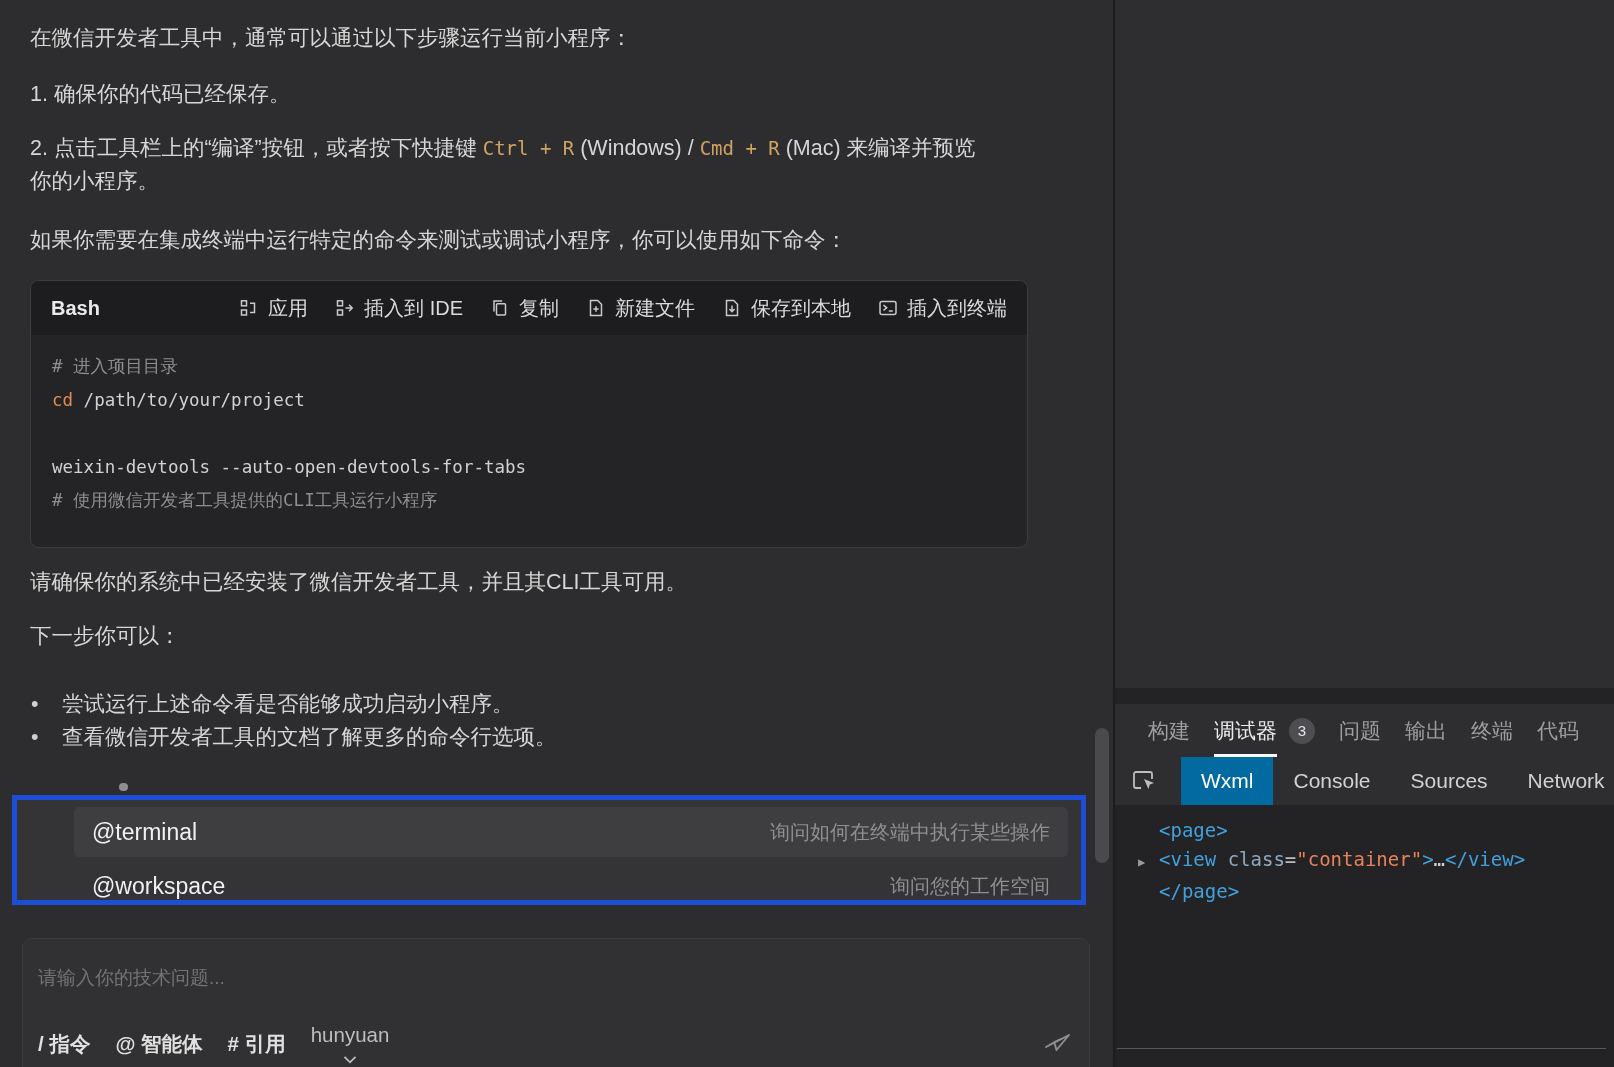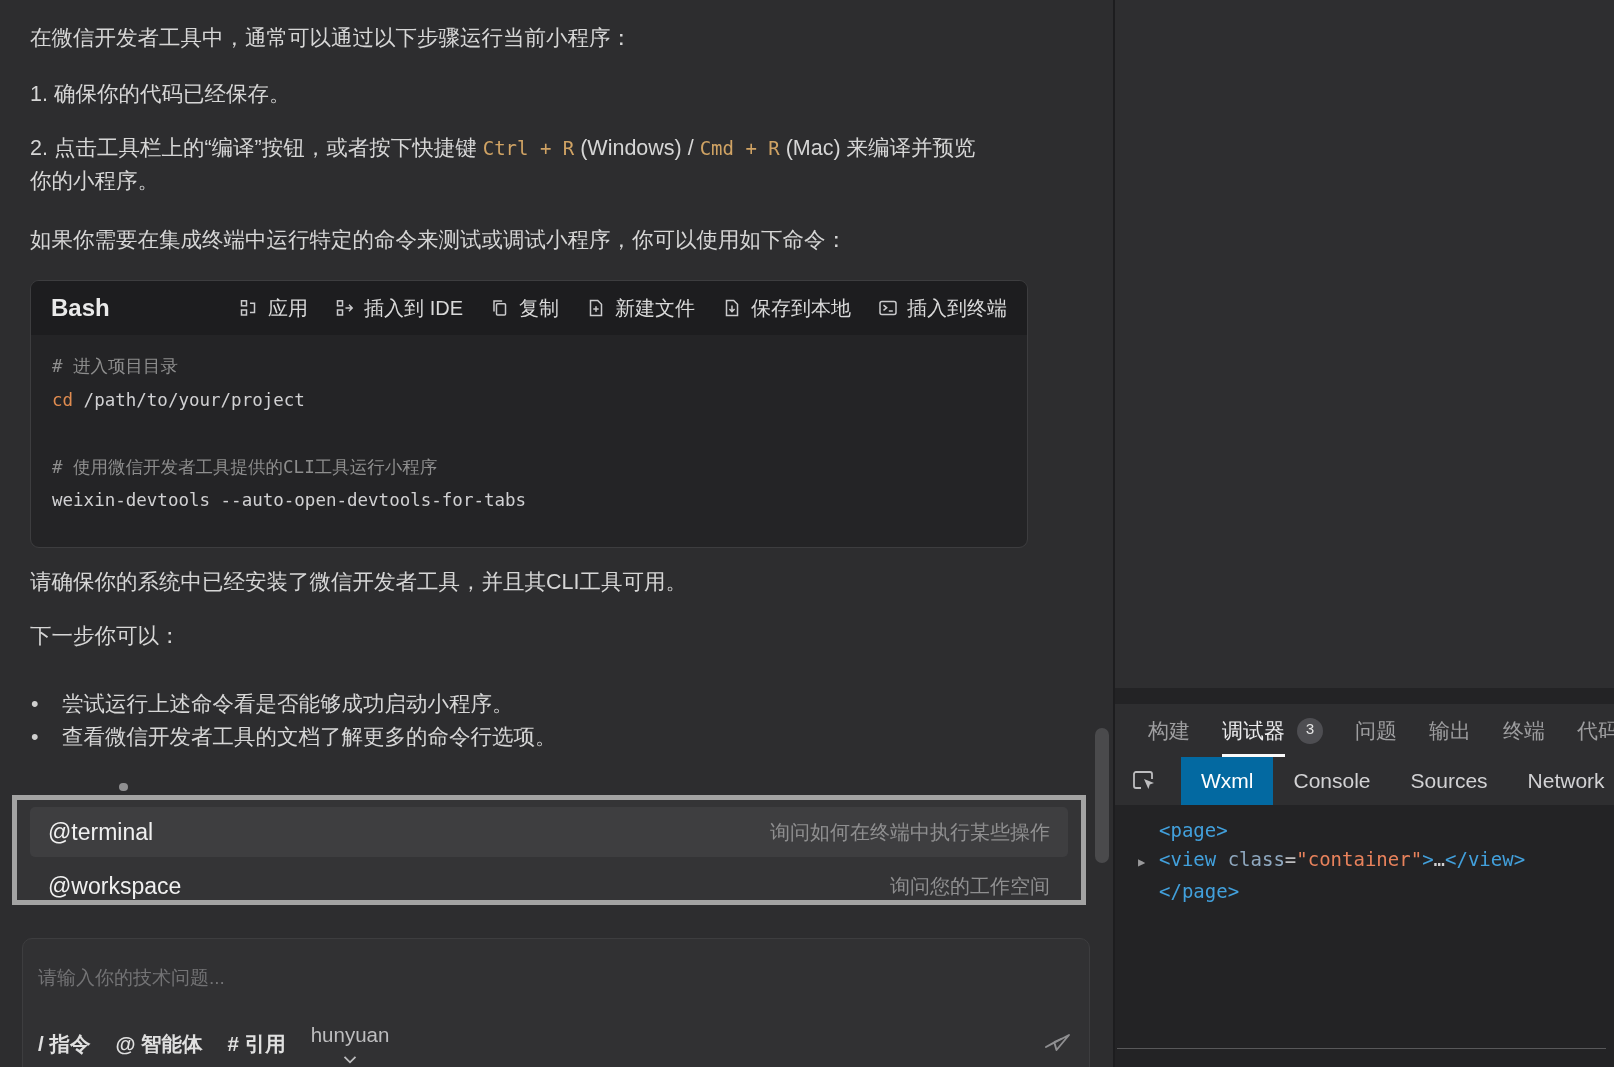--- a/index.html
+++ b/index.html
@@ -16,37 +16,37 @@
   .inline-code { font-family:"DejaVu Sans Mono","Liberation Mono",monospace; font-size:19px; color:#d0a364; }
 
   .bullet-list { position:absolute; left:0; top:688px; list-style:none; width:962px; }
   .bullet-list li { position:relative; padding-left:32px; font-size:21.5px; line-height:33px; color:#d6d6d6; }
   .bullet-list li::before { content:"•"; position:absolute; left:1px; top:0; color:#cfcfcf; }
 
   
   .code-block { position:absolute; left:0; top:280px; width:998px; height:268px;
     border:1px solid #3d3d3f; border-radius:9px; background:#242426; overflow:hidden; }
   .code-header { height:54px; background:#1d1d1f; display:flex; align-items:center; padding:0 20px; }
-  .code-lang { font-size:24px; font-weight:bold; color:#eaeaea; }
+  .code-lang { font-size:20px; font-weight:bold; color:#eaeaea; }
   .code-actions { margin-left:auto; display:flex; align-items:center; gap:27px; }
   .code-action { display:flex; align-items:center; gap:9px; background:none; border:none;
     color:#dadada; font-size:20px; font-family:Liberation Sans, sans-serif; cursor:pointer; white-space:nowrap; }
   .code-action svg { display:block; }
   .code-body { padding:15px 21px; font-family:"DejaVu Sans Mono","Liberation Mono",monospace;
     font-size:17.5px; line-height:33.5px; }
   .code-line { white-space:pre; min-height:33.5px; }
   .tok-comment { color:#8e8e8e; } .tok-keyword { color:#e08c50; } .tok-plain { color:#d1d1d3; }
 
   
   .partial-mark { position:absolute; left:119px; top:783px; width:9px; height:8px;
     border-radius:4px; background:#8f8f91; }
 
   
   .suggest-box { position:absolute; left:12px; top:795px; width:1074px; height:110px;
-    border:5px solid #a3a3a3; background:#343436; }
+    border:5px solid #1d4ed8; background:#343436;padding-left:44px; }
   .suggest-row { margin:0 13px; height:58px; display:flex; align-items:center;
     padding:0 18px; border-radius:5px; cursor:pointer; }
   .suggest-row.highlighted { margin-top:7px; height:50px; background:#3e3e40; }
   .suggest-name { font-size:23px; font-weight:500; color:#f0f0f0; }
   .suggest-desc { margin-left:auto; font-size:20px; color:#8f8f90;text-align:center; }
 
   
   .input-box { position:absolute; left:22px; top:938px; width:1068px; height:150px;
     background:#313133; border:1px solid #3d3d3f; border-radius:10px; }
   .input-placeholder { position:absolute; left:15px; top:26px; font-size:19px; color:#737375; }
@@ -60,21 +60,21 @@
 
   .chat-scrollbar { position:absolute; left:1095px; top:728px; width:14px; height:135px;
     background:#4a4a4c; border-radius:7px; }
 
   .panel-divider { position:absolute; left:1113px; top:0; width:2px; height:1067px; background:#1d1d1f; }
 
   
   .devtools-panel { position:absolute; left:1115px; top:0; width:499px; height:1067px; background:#2e2e30; }
   .dock-topband { position:absolute; left:0; top:688px; width:100%; height:16px; background:#232325; }
   .main-tabbar { position:absolute; left:0; top:704px; width:100%; height:53px; background:#2e2e30;
-    display:flex; padding-left:33px; gap:32px;font-family:Liberation Mono, monospace; }
+    display:flex; padding-left:33px; gap:24px; }
   .main-tab { position:relative; height:100%; display:flex; align-items:center; gap:12px;
     font-size:21px; color:#9e9ea0; cursor:pointer; white-space:nowrap; }
   .main-tab.active { color:#ececee; }
   .main-tab.active::after { content:""; position:absolute; left:0; bottom:0; width:63px; height:3px; background:#fafafa; }
   .tab-badge { width:26px; height:26px; border-radius:50%; background:#4e4e52; color:#e6e6e6;
     font-size:15px; display:flex; align-items:center; justify-content:center; }
 
   .sub-tabbar { position:absolute; left:0; top:757px; width:100%; height:48px; background:#2e2e30;
     display:flex; align-items:center; }
   .inspect-btn { margin-left:15px; width:34px; height:30px; background:none; border:none;
@@ -154,22 +154,22 @@
                   <path d="M5.5 7.2l3.2 2.6-3.2 2.6M10.8 13h4" stroke="#cacacc" stroke-width="1.5"></path>
                 </svg>
                 <span>插入到终端</span>
               </button>
             </div>
         </div>
         <div class="code-body" id="code-lines">
             <div class="code-line"><span class="tok-comment"># 进入项目目录</span></div>
             <div class="code-line"><span class="tok-keyword">cd</span><span class="tok-plain"> /path/to/your/project</span></div>
             <div class="code-line">&nbsp;</div>
+            <div class="code-line"><span class="tok-plain">weixin-devtools --auto-open-devtools-for-tabs</span></div>
             <div class="code-line"><span class="tok-comment"># 使用微信开发者工具提供的CLI工具运行小程序</span></div>
-            <div class="code-line"><span class="tok-plain">weixin-devtools --auto-open-devtools-for-tabs</span></div>
           </div>
       </div>
 
       <p class="p-ensure">请确保你的系统中已经安装了微信开发者工具，并且其CLI工具可用。</p>
       <p class="p-next">下一步你可以：</p>
       <ul class="bullet-list" id="bullet-list">
           <li>尝试运行上述命令看是否能够成功启动小程序。</li>
           <li>查看微信开发者工具的文档了解更多的命令行选项。</li>
         </ul>
     </div>

